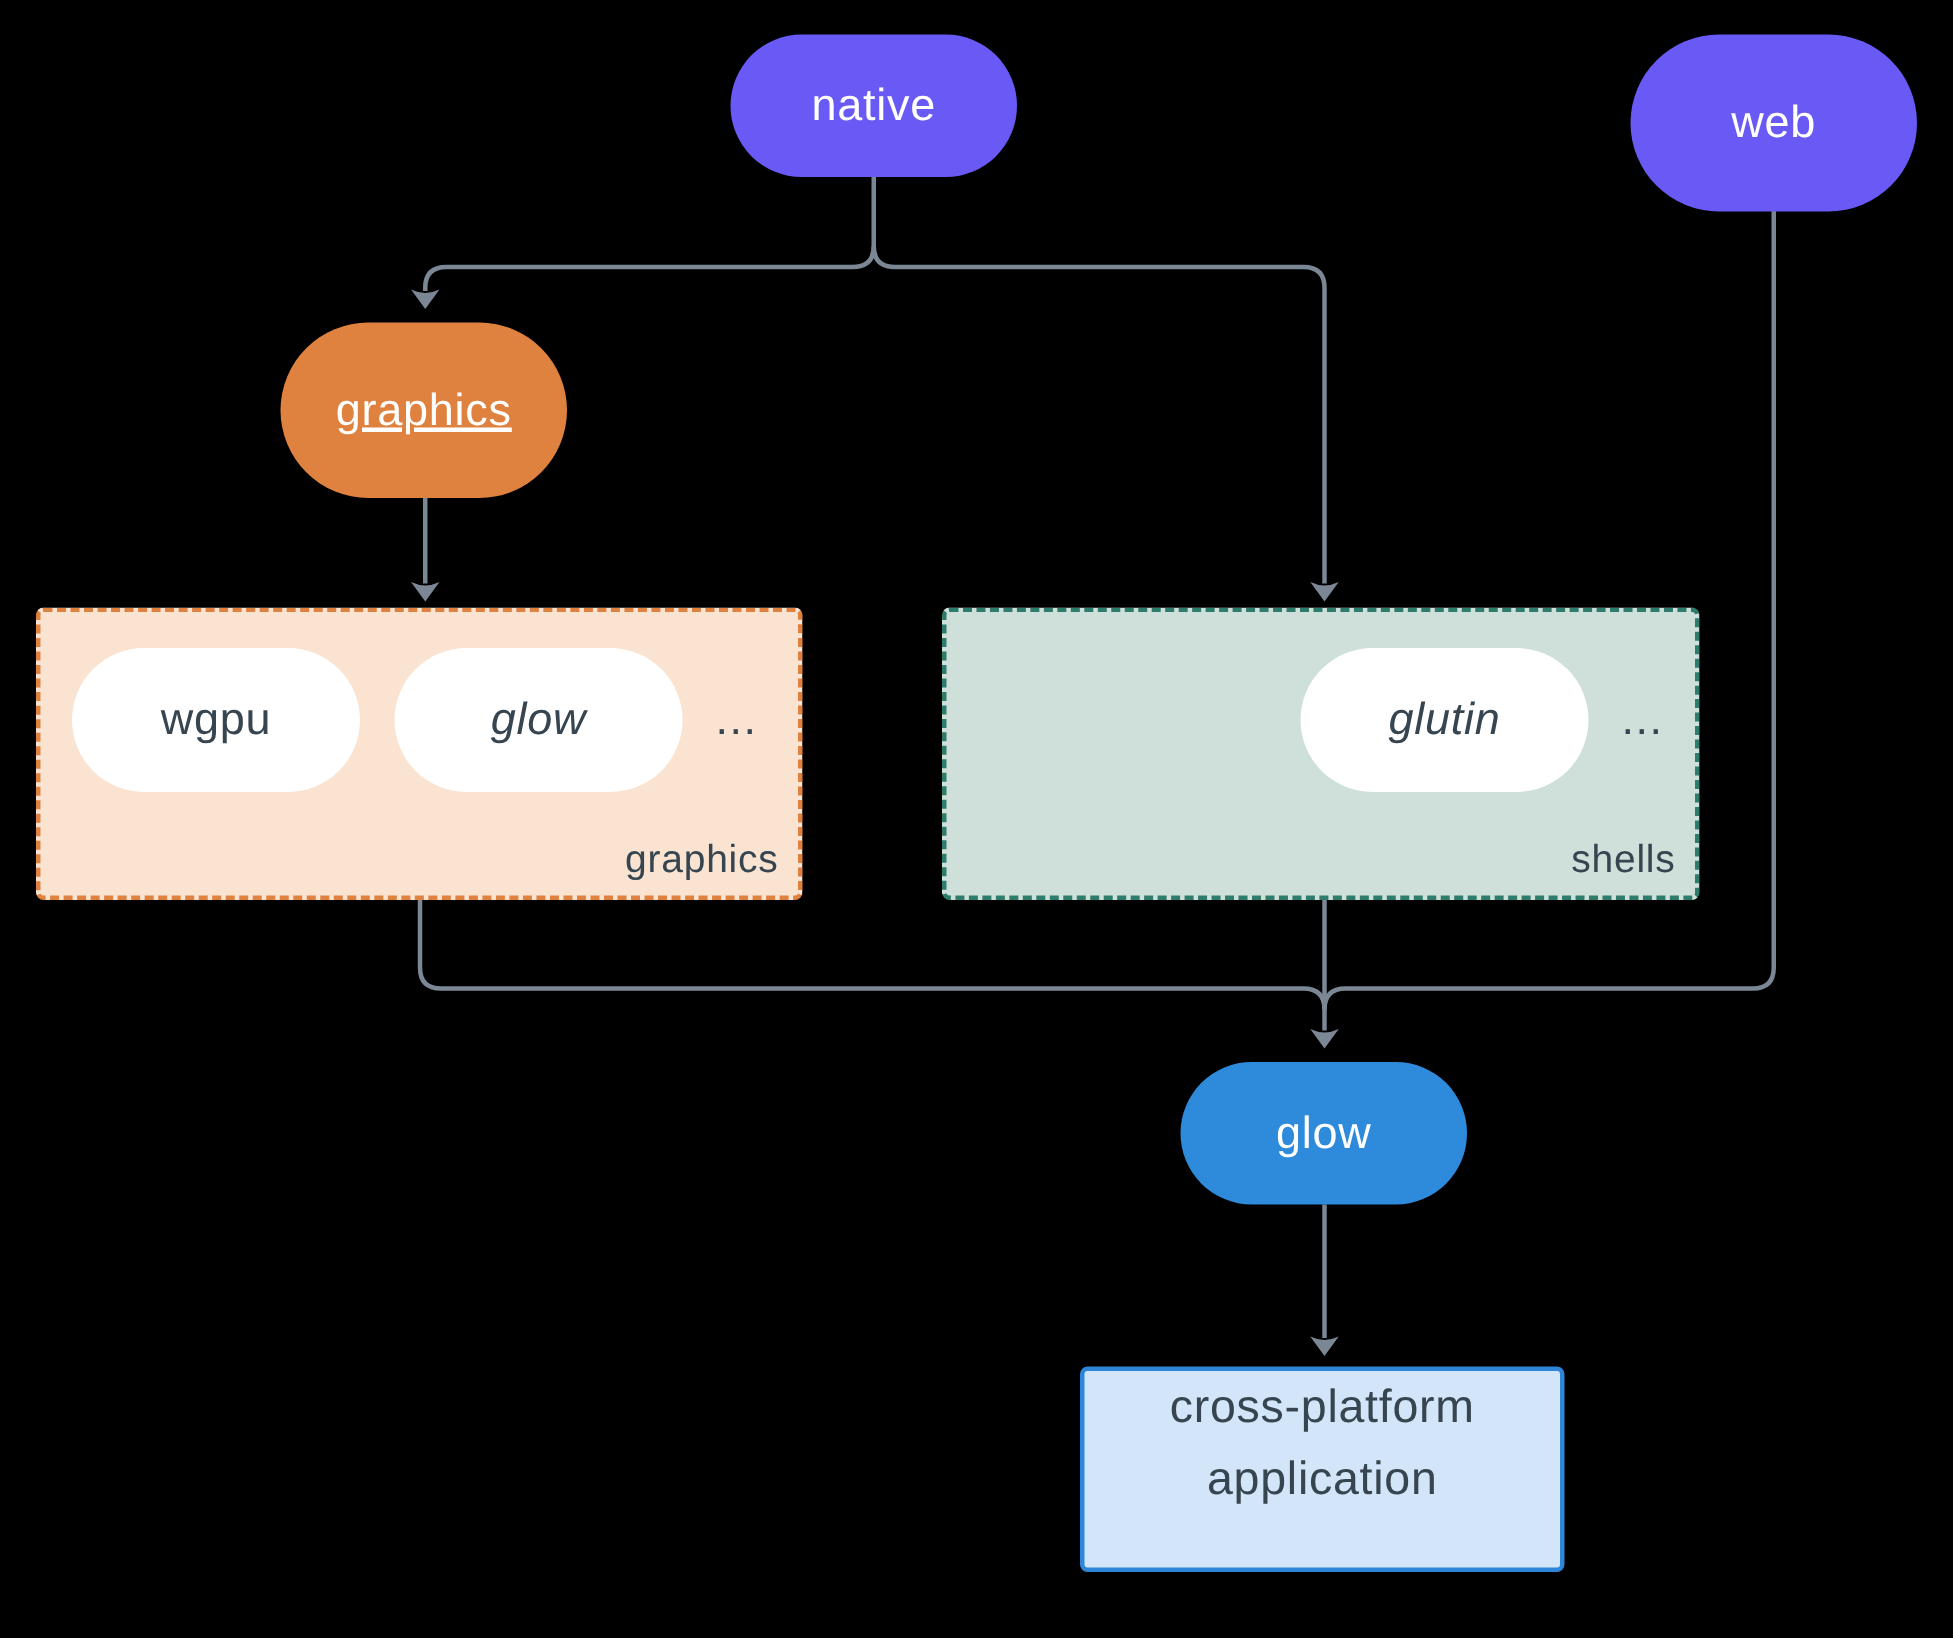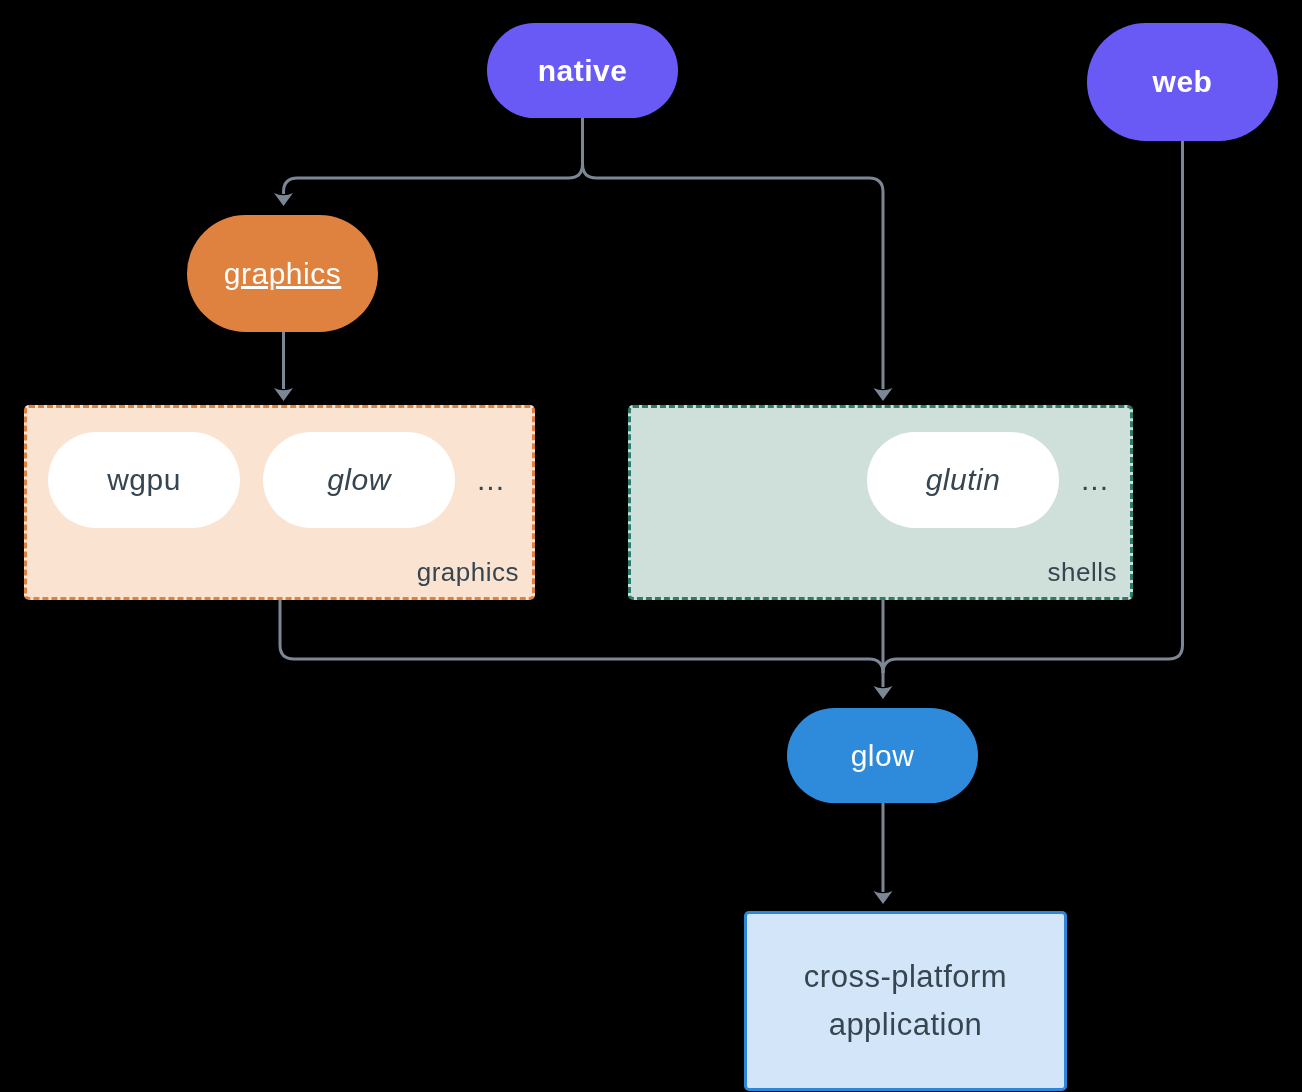--- a/index.html
+++ b/index.html
@@ -16,21 +16,21 @@
     font-family:"Liberation Sans",sans-serif;overflow:hidden;
   }
   svg.edges{position:absolute;left:0;top:0;width:1302px;height:1092px;}
   .edge{fill:none;stroke:var(--line);stroke-width:3;}
   .arrow{fill:var(--line);stroke:none;}
 
   .pill{
     position:absolute;display:flex;align-items:center;justify-content:center;
     border-radius:999px;font-size:30px;letter-spacing:.5px;white-space:nowrap;
   }
-  .pill.purple{background:var(--purple);color:var(--white);font-weight:bold;}
+  .pill.purple{background:var(--purple);color:var(--white);}
   .pill.orange{background:var(--orange);color:var(--white);}
   .pill.blue{background:var(--blue);color:var(--white);}
   .pill.white{background:var(--white);color:var(--ink);}
 
   .node-native{left:487px;top:23px;width:191px;height:95px;}
   .node-web{left:1087px;top:23px;width:191px;height:118px;}
   .node-graphics{left:187px;top:215px;width:191px;height:117px;text-decoration:underline;}
   .node-iced{left:787px;top:708px;width:191px;height:95px;}
 
   .group{position:absolute;width:511px;height:195px;border-radius:5px;padding-left:36px;}
@@ -43,24 +43,24 @@
     position:absolute;top:24px;height:96px;width:52px;left:438px;
     display:flex;align-items:center;justify-content:center;
     font-size:30px;color:var(--ink);letter-spacing:1px;
   }
   .group-label{
     position:absolute;right:13px;bottom:9px;
     font-size:26px;color:var(--ink);letter-spacing:.5px;
   }
 
   .app-box{
-    position:absolute;left:720px;top:911px;width:323px;height:180px;
+    position:absolute;left:720px;top:911px;width:323px;height:137px;
     background:var(--app_fill);border:3px solid var(--app_border);border-radius:5px;
-    display:flex;align-items:center;justify-content:center;text-align:center;
-    font-size:31px;line-height:48px;color:var(--ink);padding:0 28px;letter-spacing:.5px;margin-left:24px;
+    display:flex;align-items:flex-start;justify-content:center;text-align:center;
+    font-size:31px;line-height:48px;color:var(--ink);padding:0 28px;letter-spacing:.5px;
   }
 </style>
 </head>
 <body>
 
 <div class="canvas">
 
   <svg class="edges" viewBox="0 0 1302 1092" aria-hidden="true">
 
     <path class="edge" d="M 582.5 118 L 582.5 164"></path>

